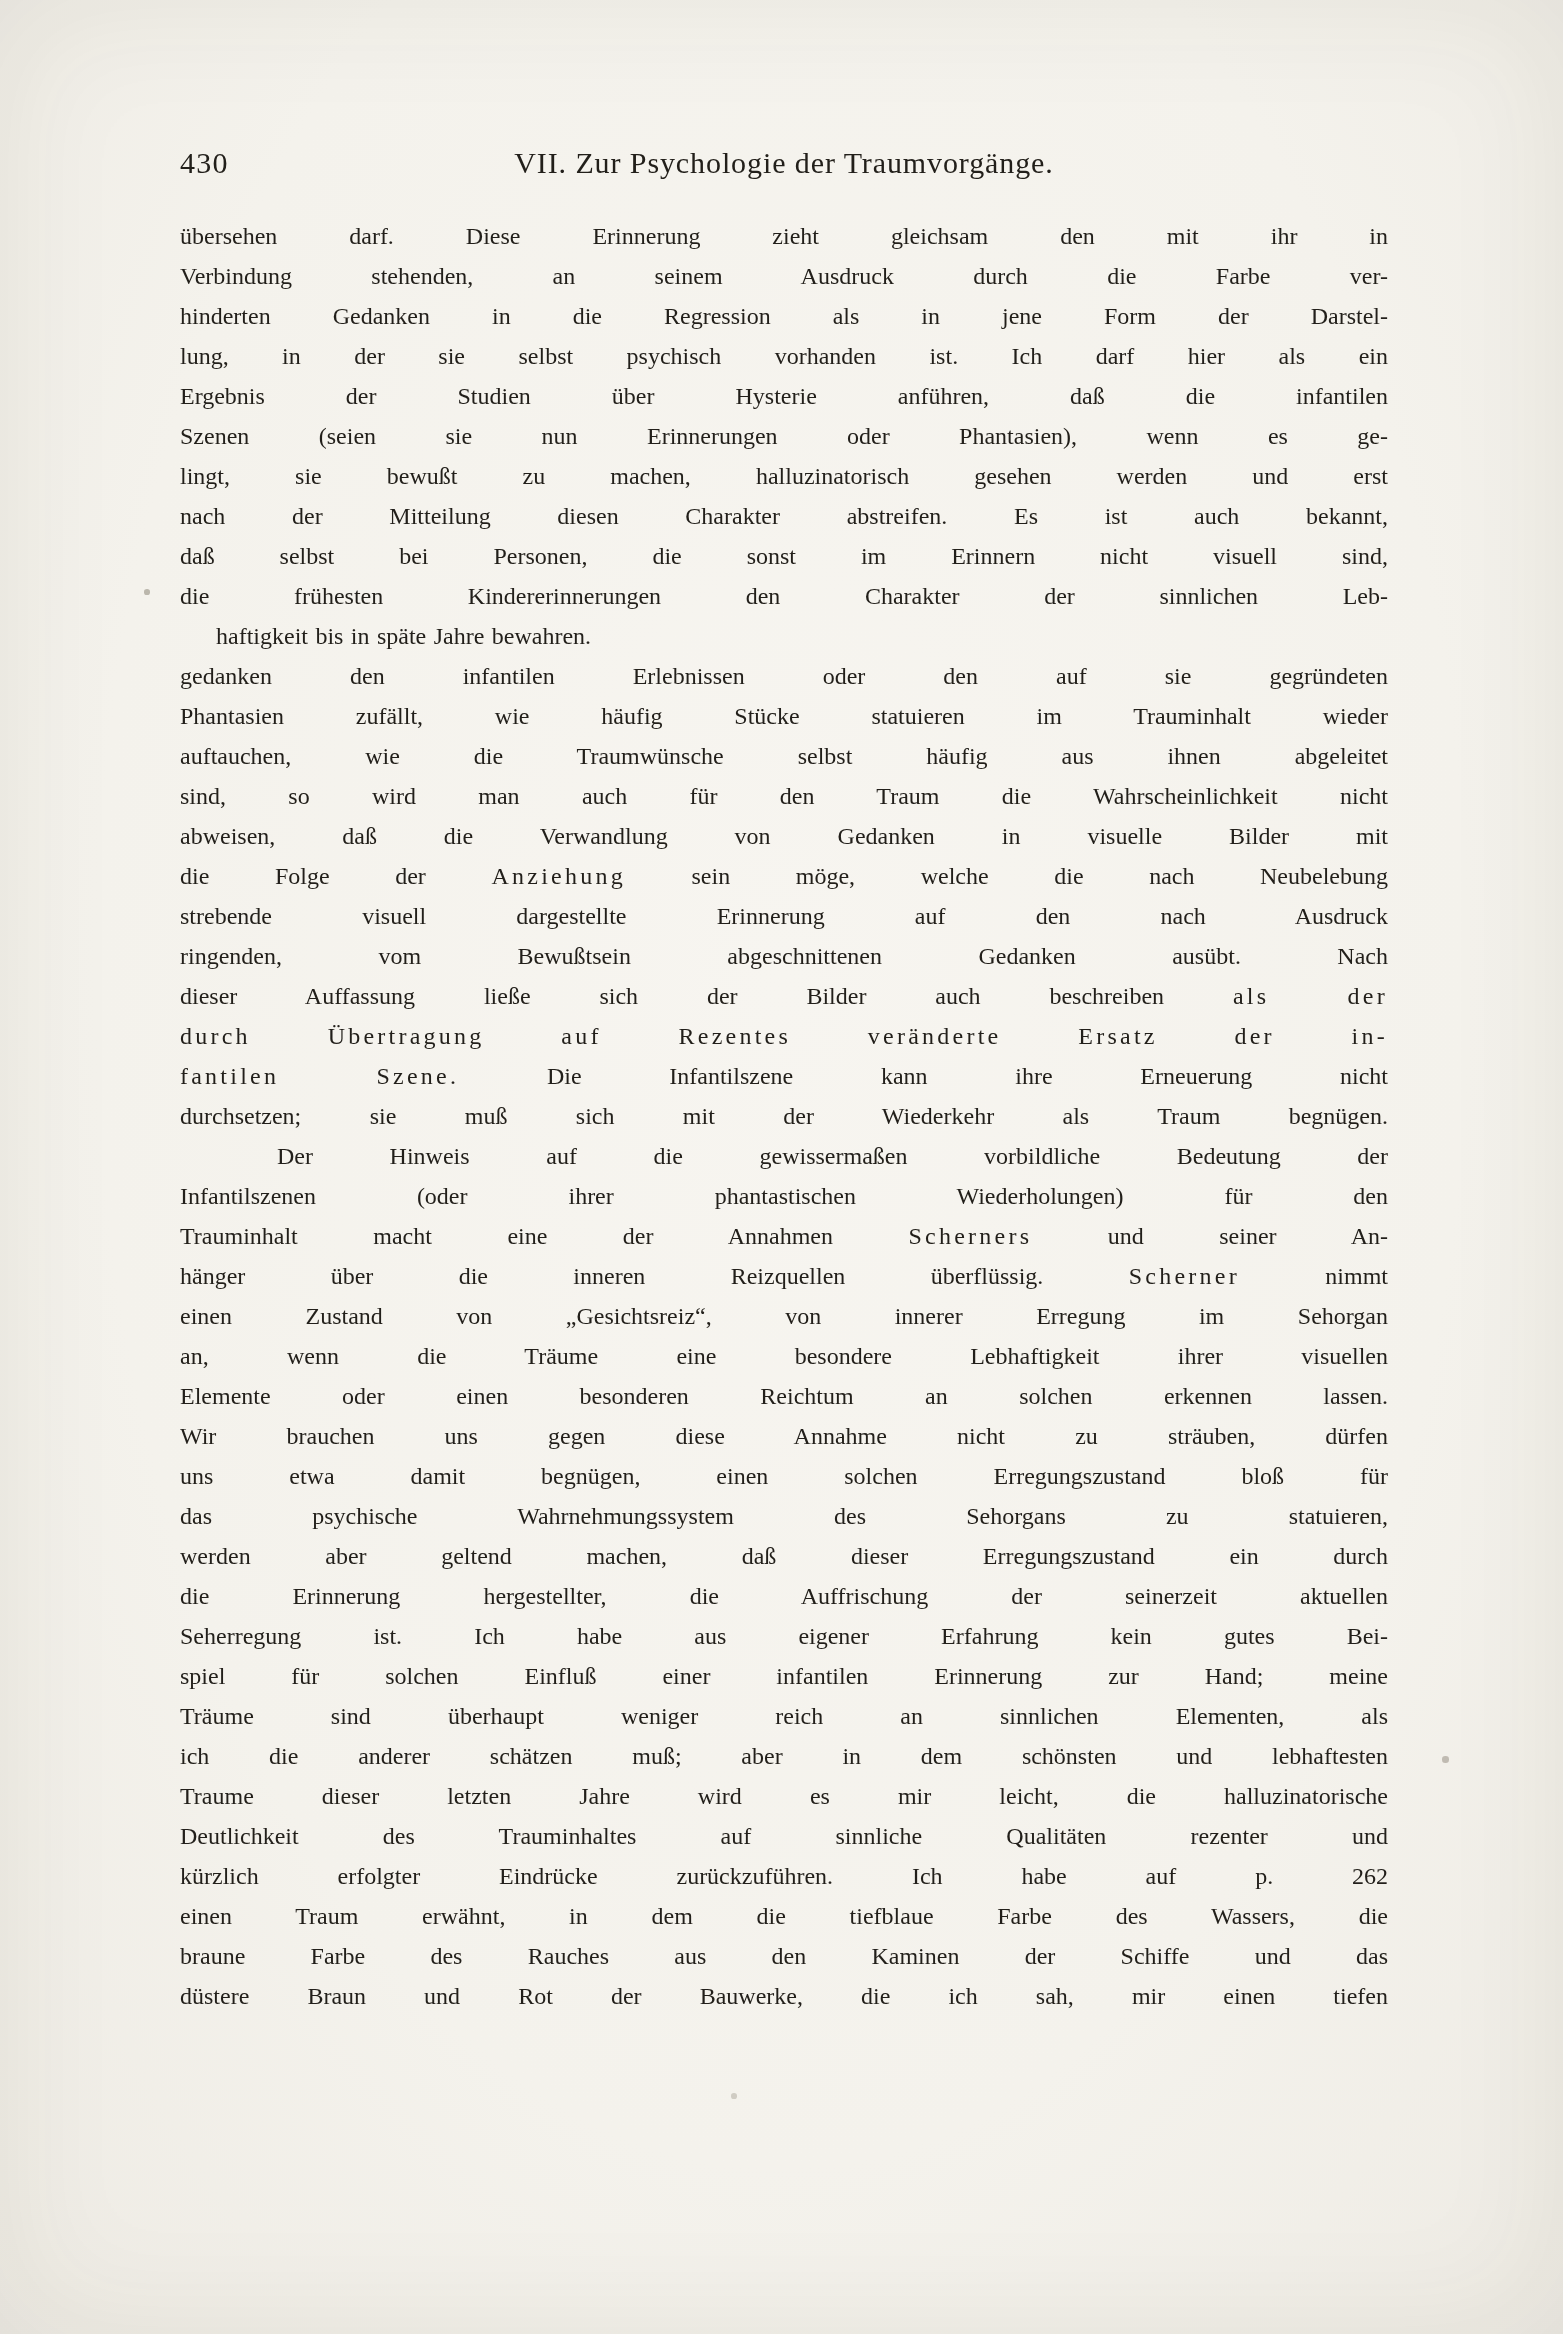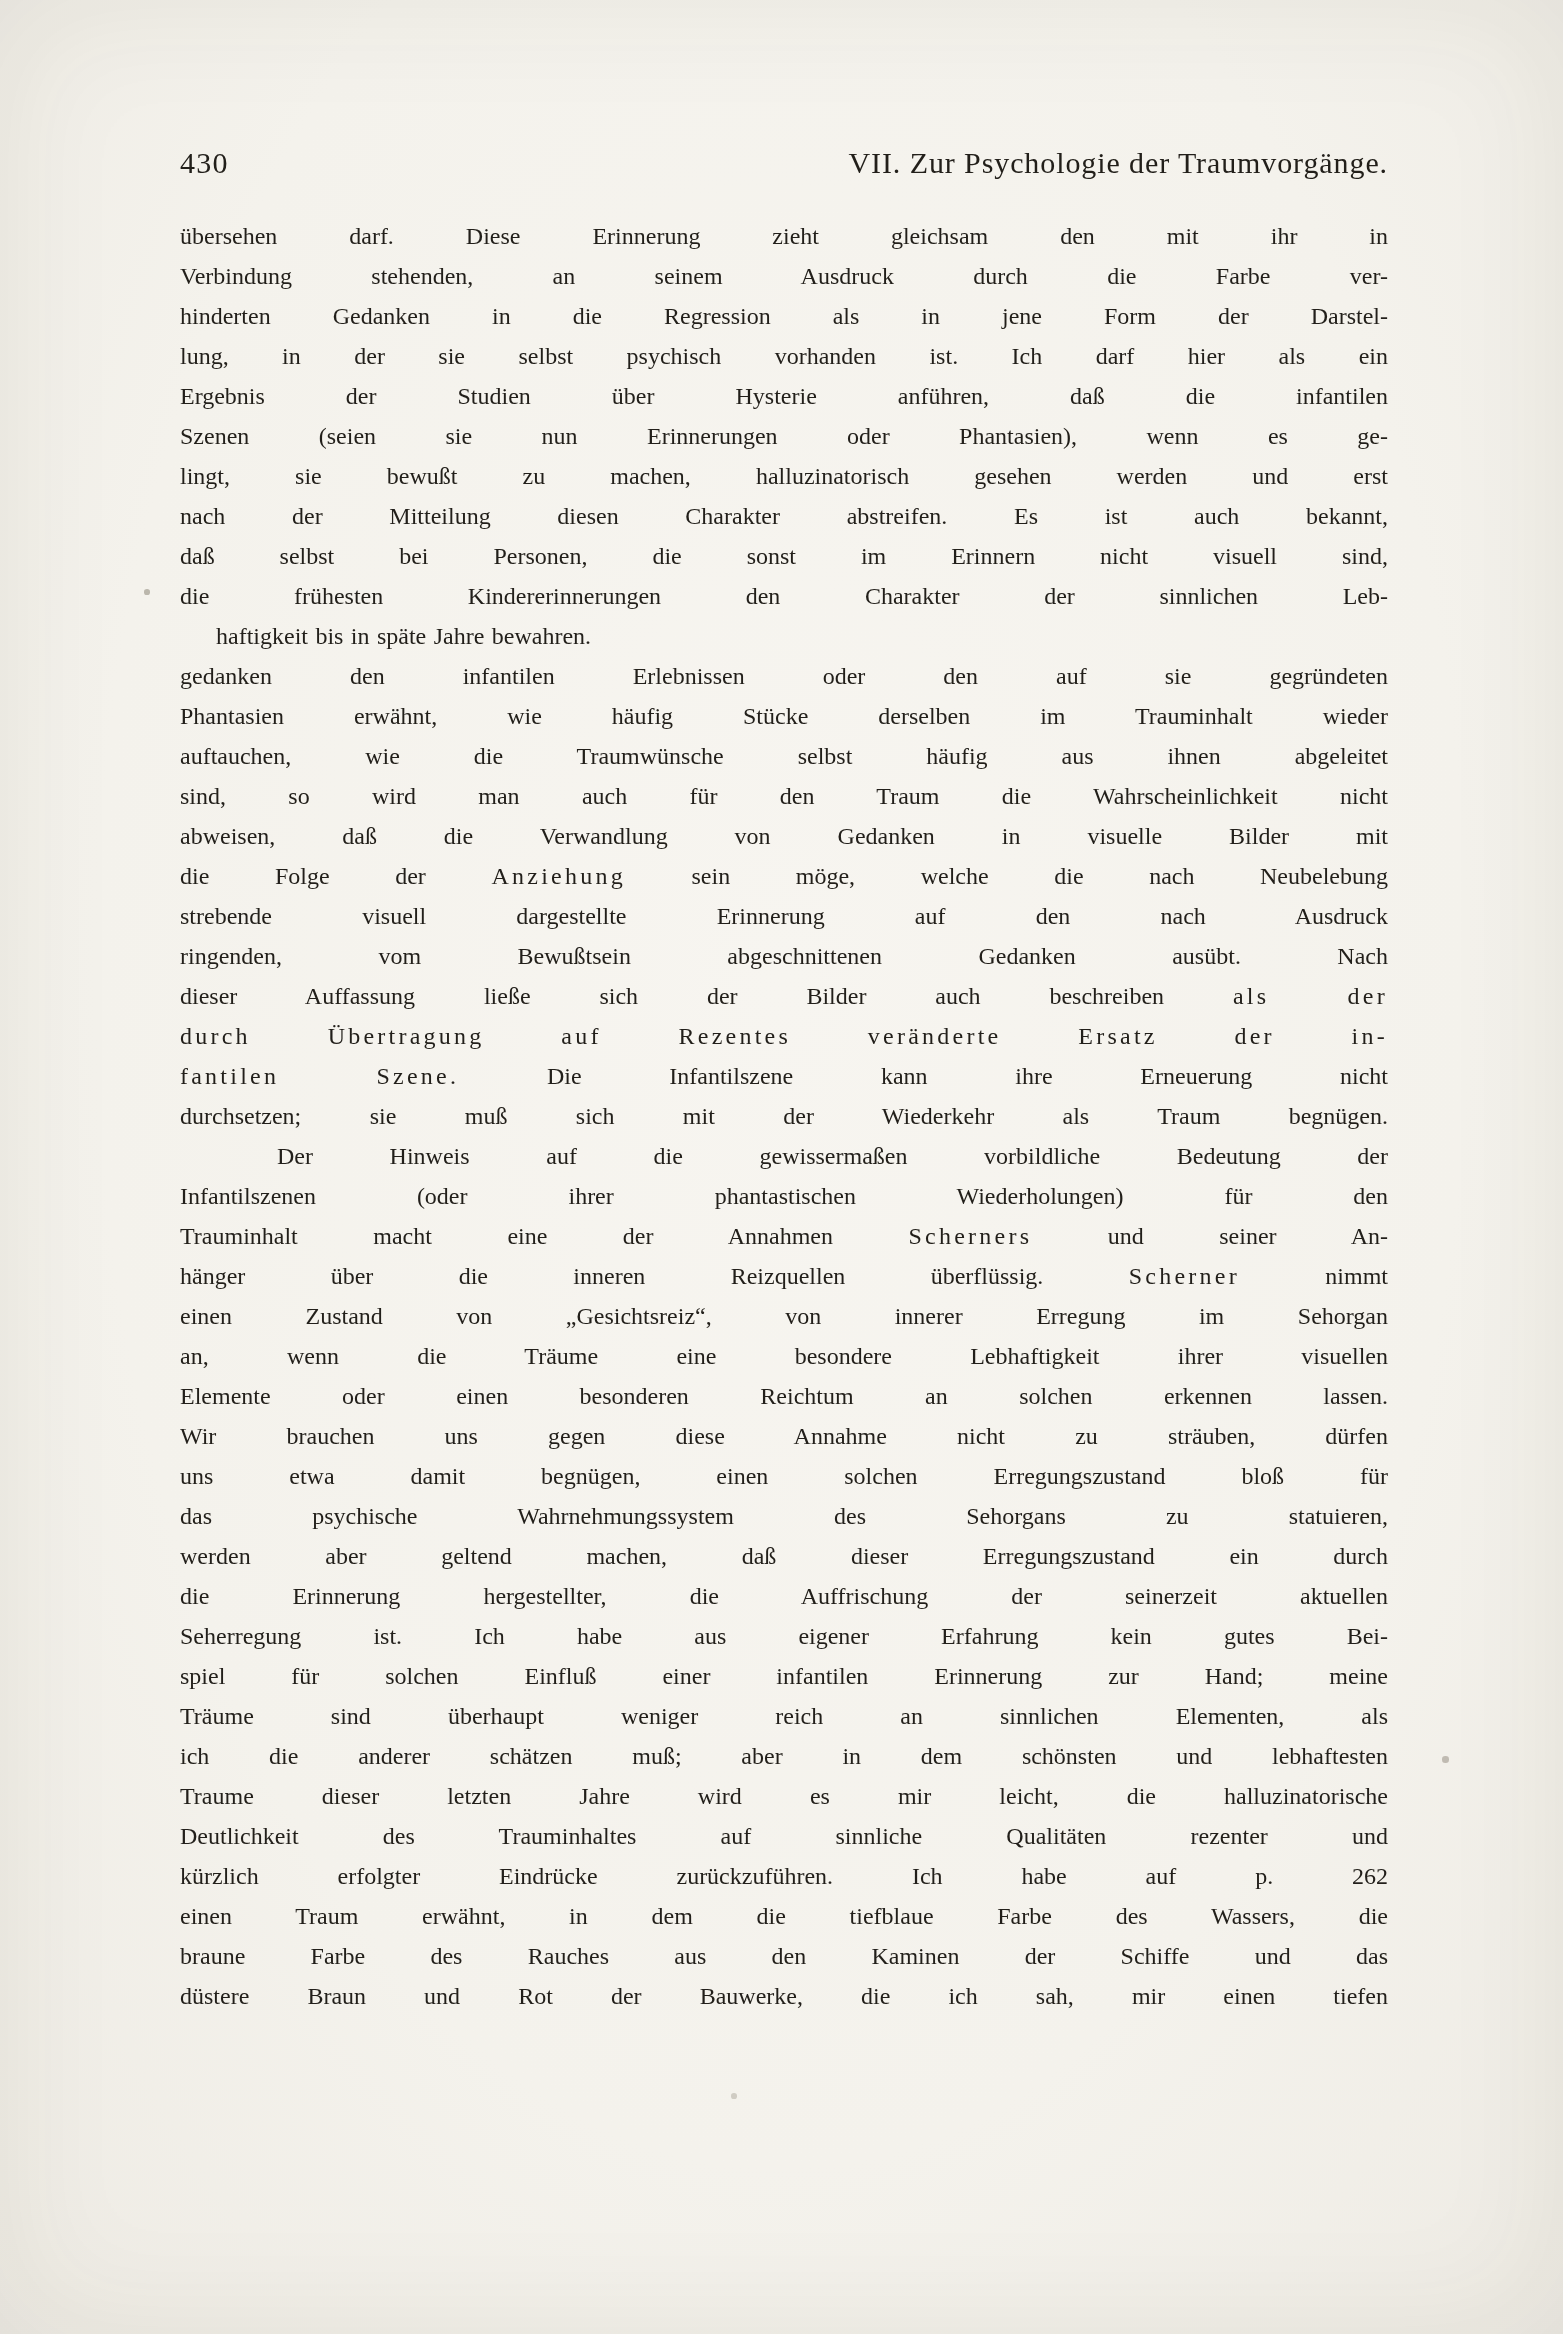--- a/index.html
+++ b/index.html
@@ -28,21 +28,21 @@
     font-size: 30px;
     line-height: 42px;
   }
   .page-number {
     position: absolute;
     left: 0;
     top: 0;
     letter-spacing: 0.04em;
   }
   .running-head {
-    text-align: right;
+    text-align: center;
     letter-spacing: 0.03em;
   }
   .page-body {
     font-size: 24px;
     line-height: 40px;
     word-spacing: 0.06em;
   }
   .line {
     text-align: justify;
     text-align-last: justify;
@@ -84,21 +84,21 @@
       <div class="line"><span>hinderten Gedanken in die Regression als in jene Form der Darstel-</span></div>
       <div class="line"><span>lung, in der sie selbst psychisch vorhanden ist. Ich darf hier als ein</span></div>
       <div class="line"><span>Ergebnis der Studien über Hysterie anführen, daß die infantilen</span></div>
       <div class="line"><span>Szenen (seien sie nun Erinnerungen oder Phantasien), wenn es ge-</span></div>
       <div class="line"><span>lingt, sie bewußt zu machen, halluzinatorisch gesehen werden und erst</span></div>
       <div class="line"><span>nach der Mitteilung diesen Charakter abstreifen. Es ist auch bekannt,</span></div>
       <div class="line"><span>daß selbst bei Personen, die sonst im Erinnern nicht visuell sind,</span></div>
       <div class="line"><span>die frühesten Kindererinnerungen den Charakter der sinnlichen Leb-</span></div>
       <div class="line last"><span>haftigkeit bis in späte Jahre bewahren.</span></div>
       <div class="line"><span>gedanken den infantilen Erlebnissen oder den auf sie gegründeten</span></div>
-      <div class="line"><span>Phantasien erwähnt, wie häufig Stücke derselben im Trauminhalt wieder</span></div>
+      <div class="line"><span>Phantasien zufällt, wie häufig Stücke statuieren im Trauminhalt wieder</span></div>
       <div class="line"><span>auftauchen, wie die Traumwünsche selbst häufig aus ihnen abgeleitet</span></div>
       <div class="line"><span>sind, so wird man auch für den Traum die Wahrscheinlichkeit nicht</span></div>
       <div class="line"><span>abweisen, daß die Verwandlung von Gedanken in visuelle Bilder mit</span></div>
       <div class="line"><span>die Folge der </span><span class="gesperrt">Anziehung</span><span> sein möge, welche die nach Neubelebung</span></div>
       <div class="line"><span>strebende visuell dargestellte Erinnerung auf den nach Ausdruck</span></div>
       <div class="line"><span>ringenden, vom Bewußtsein abgeschnittenen Gedanken ausübt. Nach</span></div>
       <div class="line"><span>dieser Auffassung ließe sich der Bilder auch beschreiben </span><span class="gesperrt">als der</span></div>
       <div class="line"><span class="gesperrt">durch Übertragung auf Rezentes veränderte Ersatz der in-</span></div>
       <div class="line"><span class="gesperrt">fantilen Szene.</span><span> Die Infantilszene kann ihre Erneuerung nicht</span></div>
       <div class="line"><span>durchsetzen; sie muß sich mit der Wiederkehr als Traum begnügen.</span></div>

